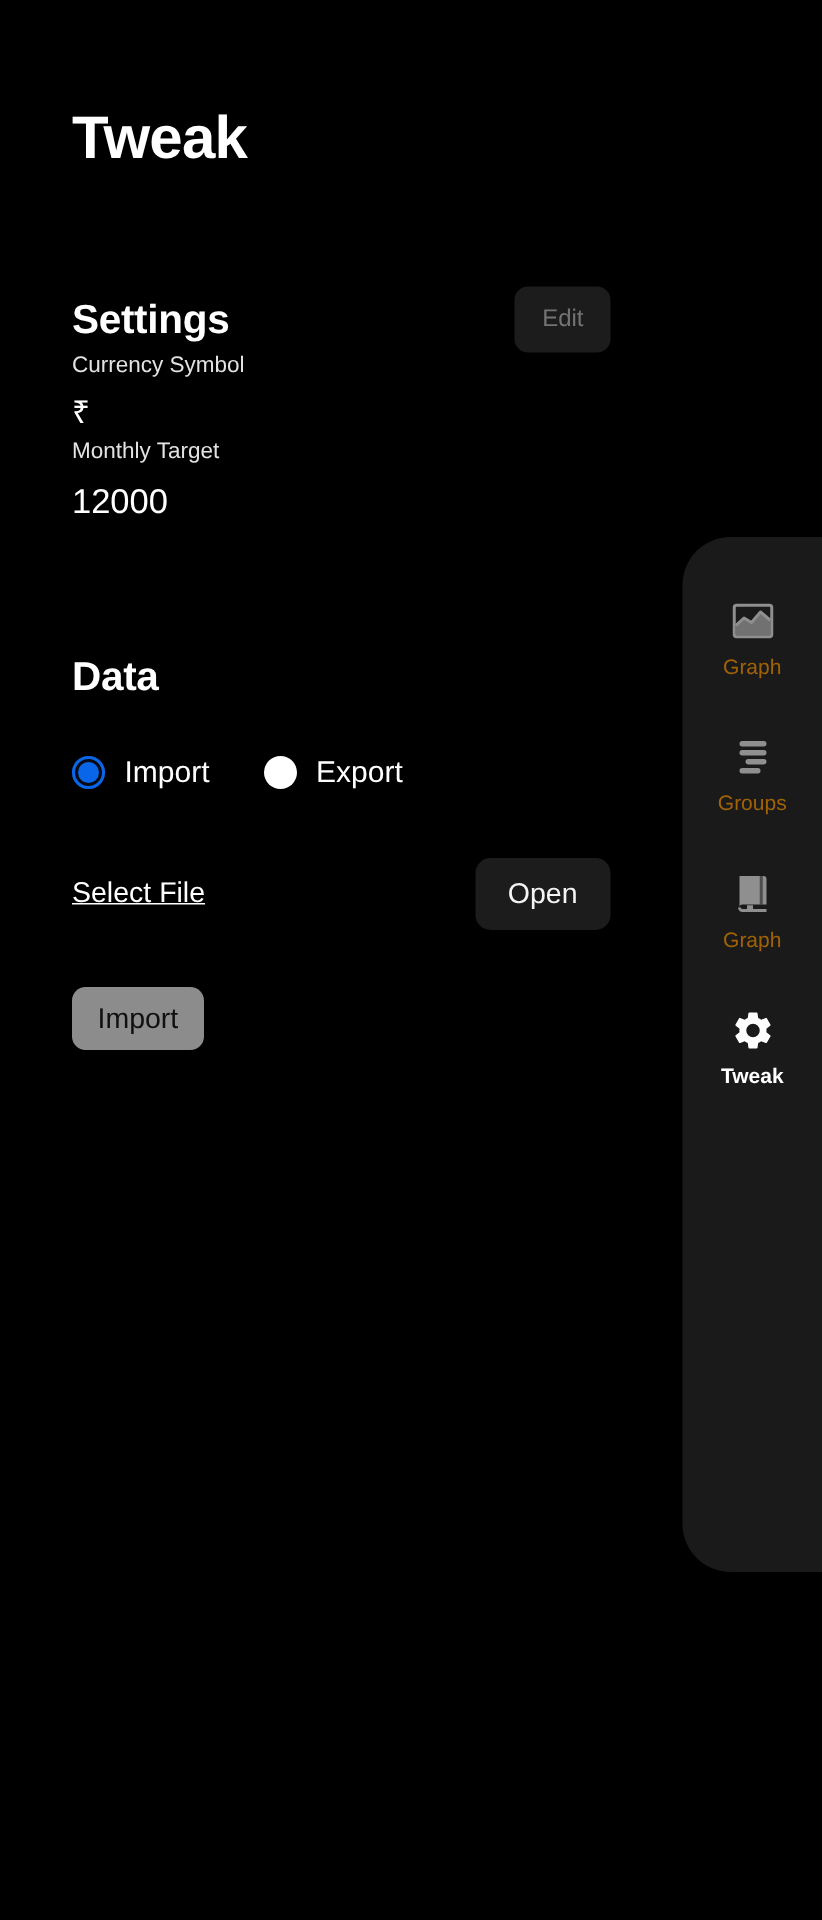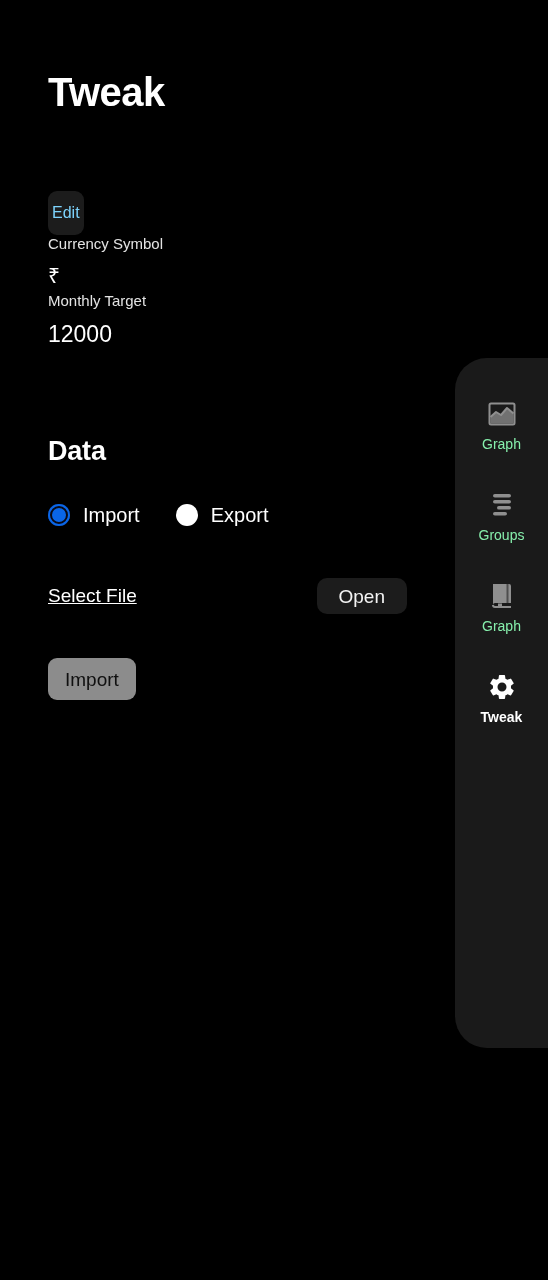--- a/index.html
+++ b/index.html
@@ -53,27 +53,27 @@
 
   .section-title {
     font-size: 27px;
     font-weight: bold;
     letter-spacing: -0.2px;
     color: #ffffff;
   }
 
   .btn-dark {
     background: #1c1c1c;
-    color: #7dd3fc;
+    color: #737373;
     border: none;
     border-radius: 9px;
     font-family: "Liberation Sans", sans-serif;
     font-size: 16px;
     height: 44px;
-    padding: 0 4px;
+    padding: 0 18px;
     cursor: pointer;
     display: inline-flex;
     align-items: center;
     justify-content: center;
     line-height: 1;
   }
 
   
   .field {
   }
@@ -152,21 +152,21 @@
     text-decoration: underline;
   }
 
   .btn-open {
     background: #1c1c1c;
     color: #f4f4f4;
     border: none;
     border-radius: 10px;
     font-family: "Liberation Sans", sans-serif;
     font-size: 19px;
-    height: 36px;
+    height: 48px;
     padding: 0 22px;
     cursor: pointer;
     display: inline-flex;
     align-items: center;
     justify-content: center;
     line-height: 1;
   }
 
   .btn-import {
     background: #8c8c8c;
@@ -217,21 +217,21 @@
     display: flex;
     align-items: center;
     justify-content: center;
     color: #8f8f8f;
   }
 
   .nav-icon svg { display: block; }
 
   .nav-label {
     font-size: 14px;
-    color: #86efac;
+    color: #a16207;
     line-height: 1;
   }
 
   .nav-item.active .nav-icon { color: #ffffff; }
 
   .nav-item.active .nav-label {
     color: #ffffff;
     font-weight: bold;
   }
 </style>
@@ -239,20 +239,21 @@
 <body>
 
 <div class="app-root">
 
   <div class="content">
 
     <div class="app-title">Tweak</div>
 
     
     <div class="section-head">
+      <div class="section-title">Settings</div>
       <button class="btn-dark">Edit</button>
     </div>
 
     
     <div class="field">
       <div class="field-label">Currency Symbol</div>
       <div class="field-value symbol">₹</div>
     </div>
 
     

